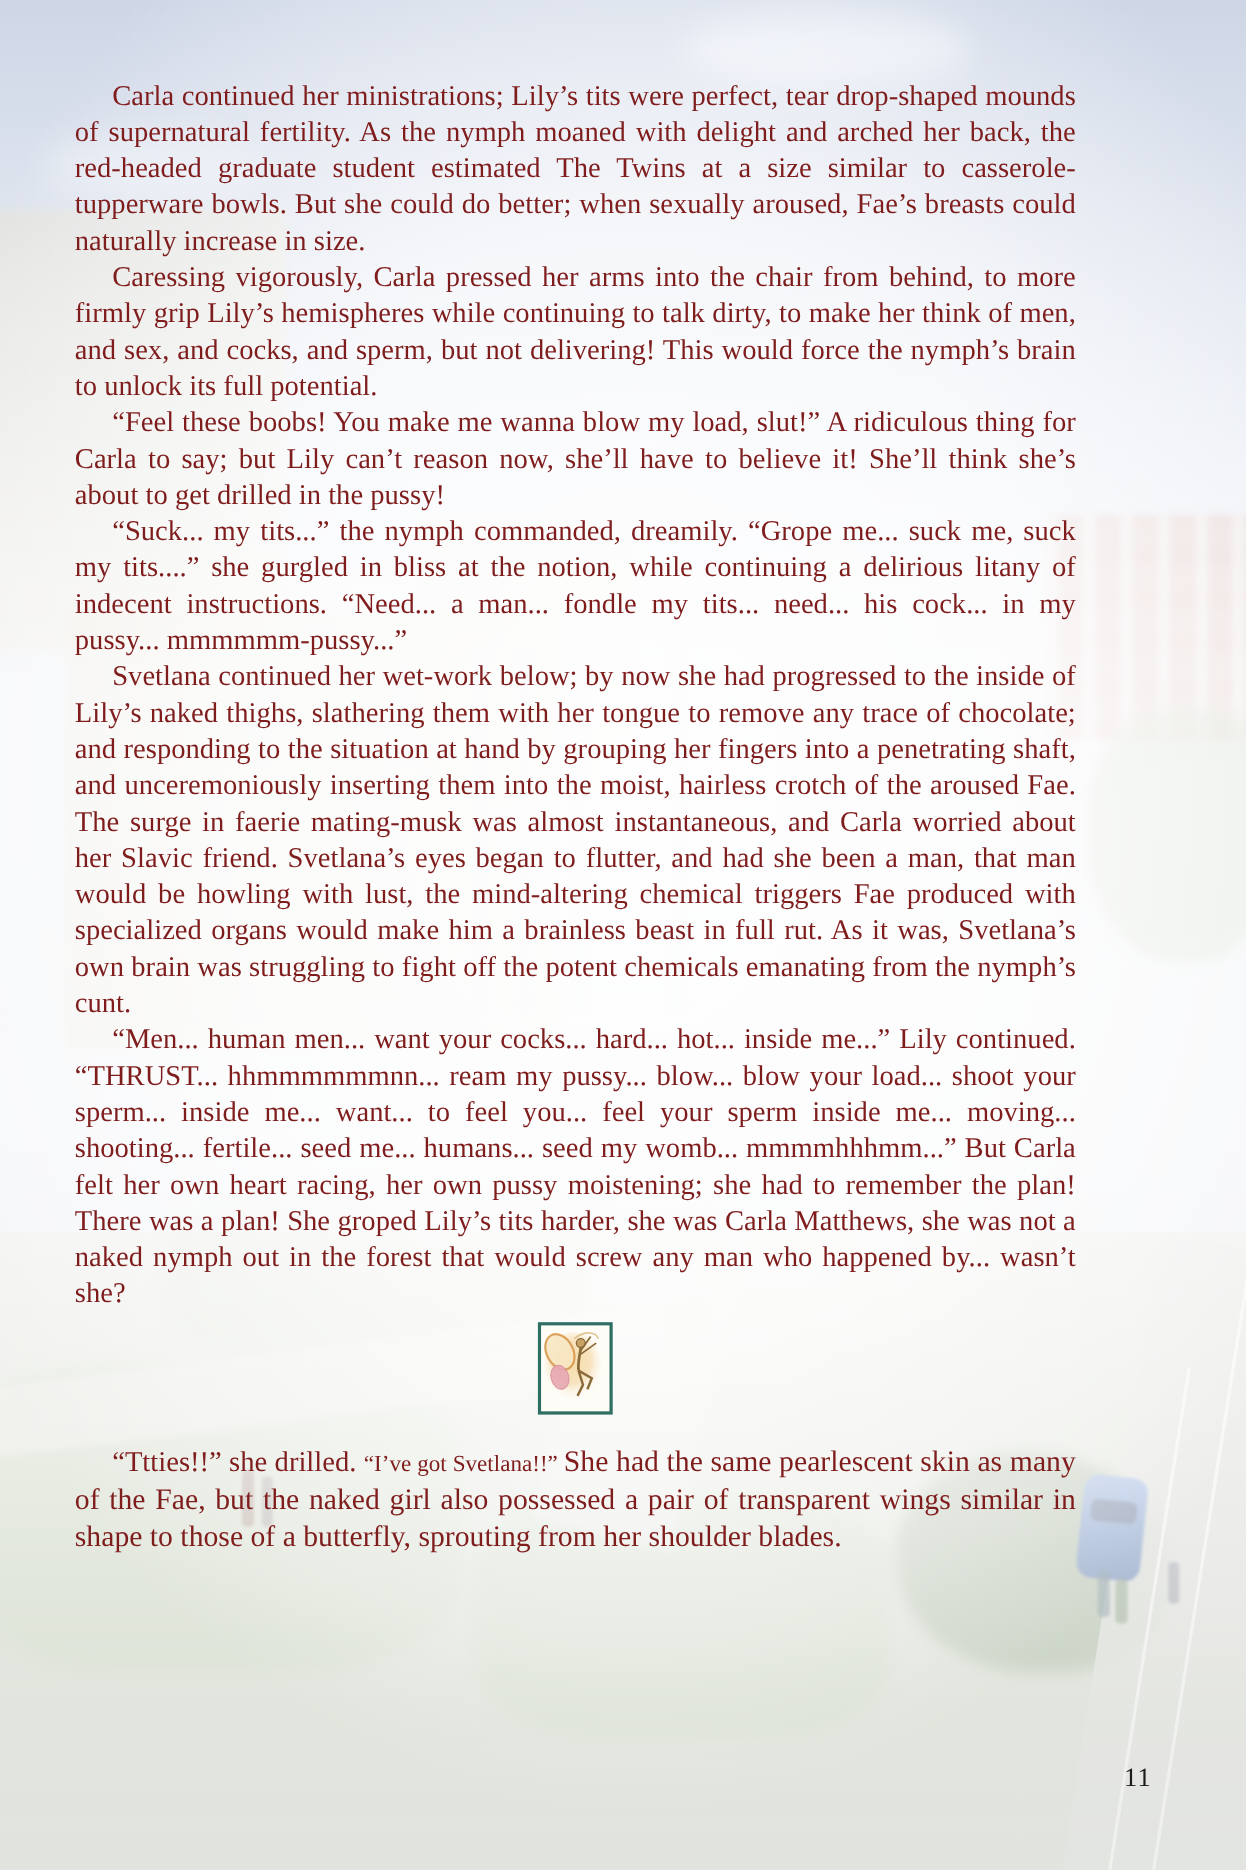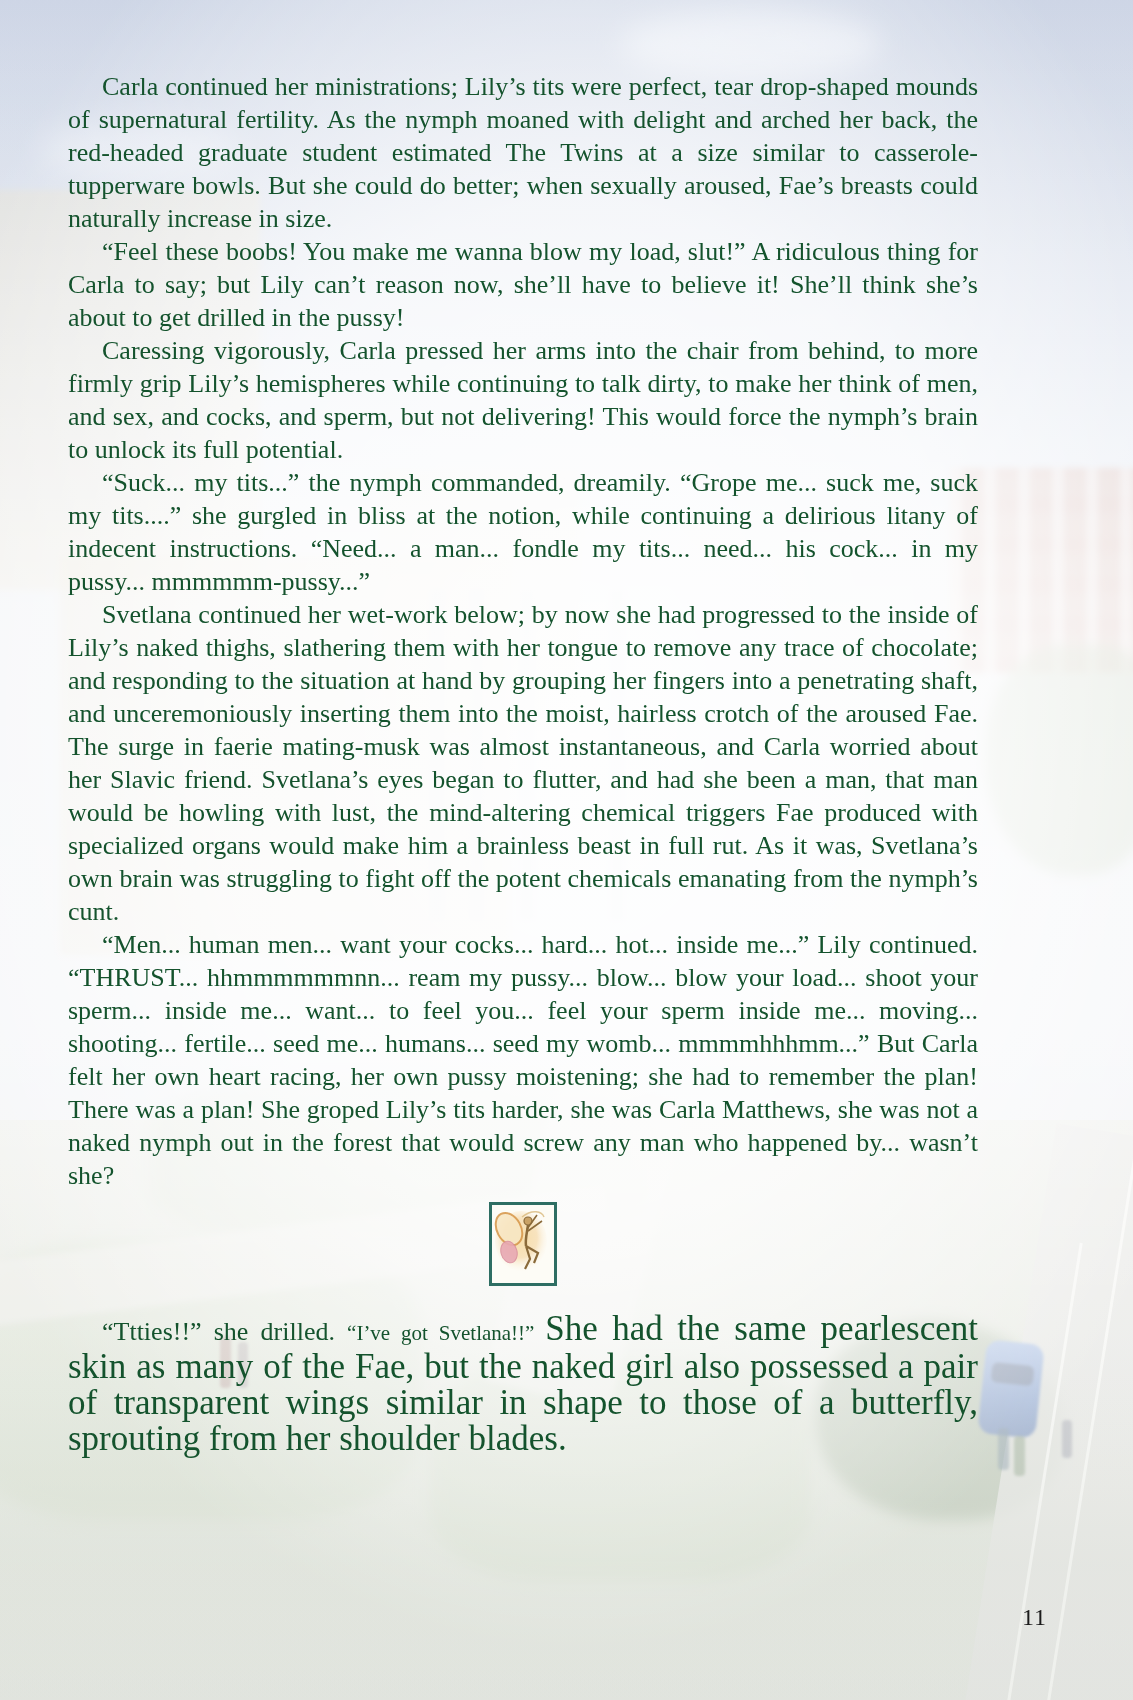--- a/index.html
+++ b/index.html
@@ -60,31 +60,31 @@
   .wash-y{inset:0;background:linear-gradient(180deg,
       rgba(240,244,252,.22) 0%, rgba(255,255,255,.45) 16%,
       rgba(255,255,255,.68) 36%, rgba(255,255,255,.72) 60%,
       rgba(255,255,255,.6) 78%, rgba(240,243,240,.52) 92%, rgba(238,241,238,.5) 100%);}
   .wash-x{inset:0;background:radial-gradient(ellipse 62% 55% at 51% 42%,
       rgba(255,255,255,.9) 0%, rgba(255,255,255,.7) 55%,
       rgba(255,255,255,.3) 85%, rgba(255,255,255,.08) 100%);}
   
   .text-col{
     position:absolute;left:68px;top:70px;width:910px;
-    color:#14532d;font-size:26px;line-height:33px;text-align:justify;
+    color:#7f1d1d;font-size:26px;line-height:33px;text-align:justify;
   }
   .text-col p{margin:0;text-indent:34px;}
   .illustration-wrap{width:100%;text-align:center;margin:10px 0 26px 0;}
   .illustration{
     display:inline-block;width:62px;height:78px;
     border:3px solid #2e6e63;background:#fdfcf6;vertical-align:middle;
   }
   .final p{margin:0;text-indent:34px;}
   .seg-small{font-size:21px;}
-  .seg-big{font-size:35px;margin-top:20px;}
+  .seg-big{font-size:27px;margin-top:20px;}
   .page-number{
     position:absolute;top:1604px;right:86px;
     font-size:24px;color:#1c1c1c;letter-spacing:1px;
   }
 </style>
 </head>
 <body>
 
 <div class="page">
 
@@ -119,22 +119,22 @@
     <div class="figure fig3"></div>
     <div class="figure fig4"></div>
     <div class="figure fig5"></div>
     <div class="scene-wash wash-y" style="position:absolute;"></div>
     <div class="scene-wash wash-x" style="position:absolute;"></div>
   </div>
 
   <div class="text-col">
     <div id="paragraphs-host">
         <p>Carla continued her ministrations; Lily’s tits were perfect, tear drop-shaped mounds of supernatural fertility. As the nymph moaned with delight and arched her back, the red-headed graduate student estimated The Twins at a size similar to casserole-tupperware bowls. But she could do better; when sexually aroused, Fae’s breasts could naturally increase in size.</p>
+        <p>Caressing vigorously, Carla pressed her arms into the chair from behind, to more firmly grip Lily’s hemispheres while continuing to talk dirty, to make her think of men, and sex, and cocks, and sperm, but not delivering! This would force the nymph’s brain to unlock its full potential.</p>
         <p>“Feel these boobs! You make me wanna blow my load, slut!” A ridiculous thing for Carla to say; but Lily can’t reason now, she’ll have to believe it! She’ll think she’s about to get drilled in the pussy!</p>
-        <p>Caressing vigorously, Carla pressed her arms into the chair from behind, to more firmly grip Lily’s hemispheres while continuing to talk dirty, to make her think of men, and sex, and cocks, and sperm, but not delivering! This would force the nymph’s brain to unlock its full potential.</p>
         <p>“Suck... my tits...” the nymph commanded, dreamily. “Grope me... suck me, suck my tits....” she gurgled in bliss at the notion, while continuing a delirious litany of indecent instructions. “Need... a man... fondle my tits... need... his cock... in my pussy... mmmmmm-pussy...”</p>
         <p>Svetlana continued her wet-work below; by now she had progressed to the inside of Lily’s naked thighs, slathering them with her tongue to remove any trace of chocolate; and responding to the situation at hand by grouping her fingers into a penetrating shaft, and unceremoniously inserting them into the moist, hairless crotch of the aroused Fae. The surge in faerie mating-musk was almost instantaneous, and Carla worried about her Slavic friend. Svetlana’s eyes began to flutter, and had she been a man, that man would be howling with lust, the mind-altering chemical triggers Fae produced with specialized organs would make him a brainless beast in full rut. As it was, Svetlana’s own brain was struggling to fight off the potent chemicals emanating from the nymph’s cunt.</p>
         <p>“Men... human men... want your cocks... hard... hot... inside me...” Lily continued. “THRUST... hhmmmmmmnn... ream my pussy... blow... blow your load... shoot your sperm... inside me... want... to feel you... feel your sperm inside me... moving... shooting... fertile... seed me... humans... seed my womb... mmmmhhhmm...” But Carla felt her own heart racing, her own pussy moistening; she had to remember the plan! There was a plan! She groped Lily’s tits harder, she was Carla Matthews, she was not a naked nymph out in the forest that would screw any man who happened by... wasn’t she?</p>
       </div>
 
     <div class="illustration-wrap">
       <span class="illustration">
         <svg width="62" height="78" viewBox="0 0 62 78">
           <defs>
             <radialGradient id="glow" cx="48%" cy="45%" r="60%">

